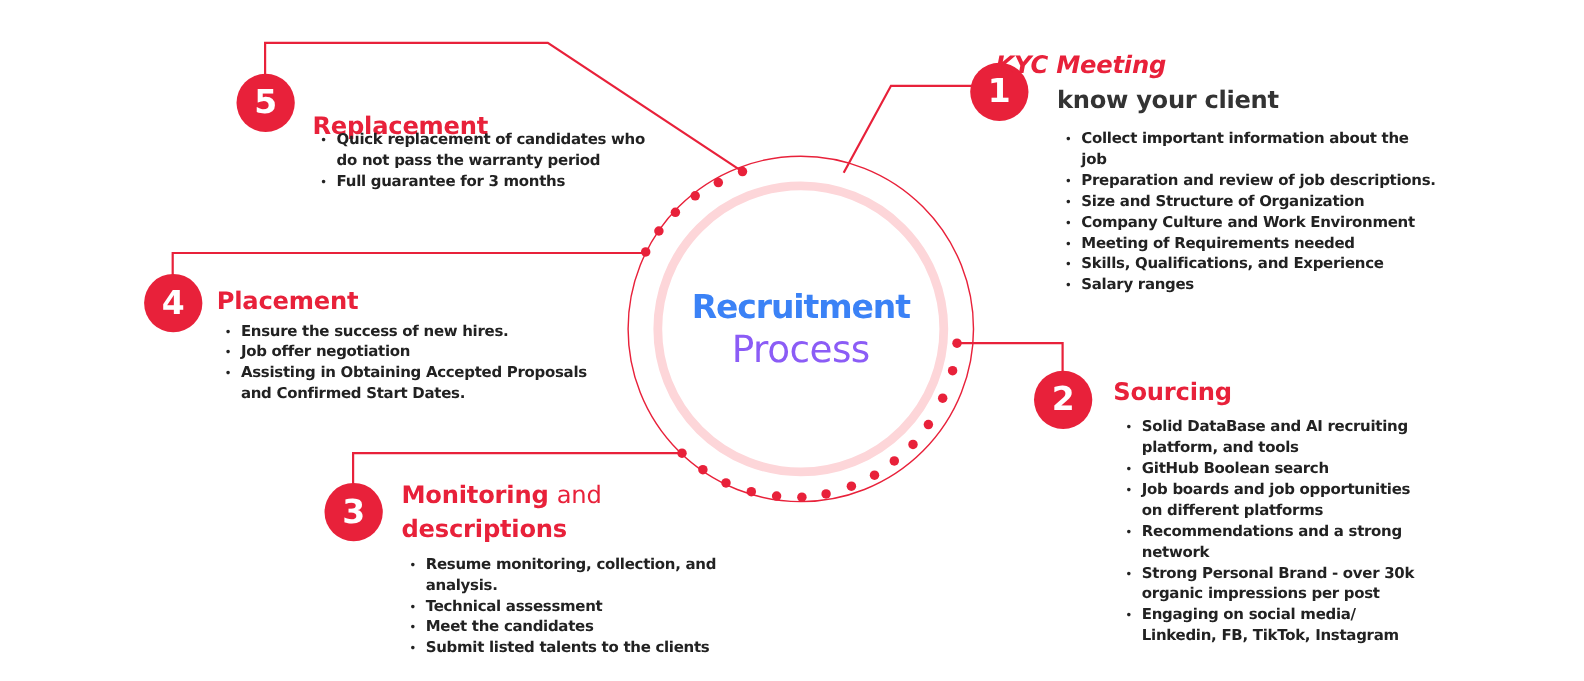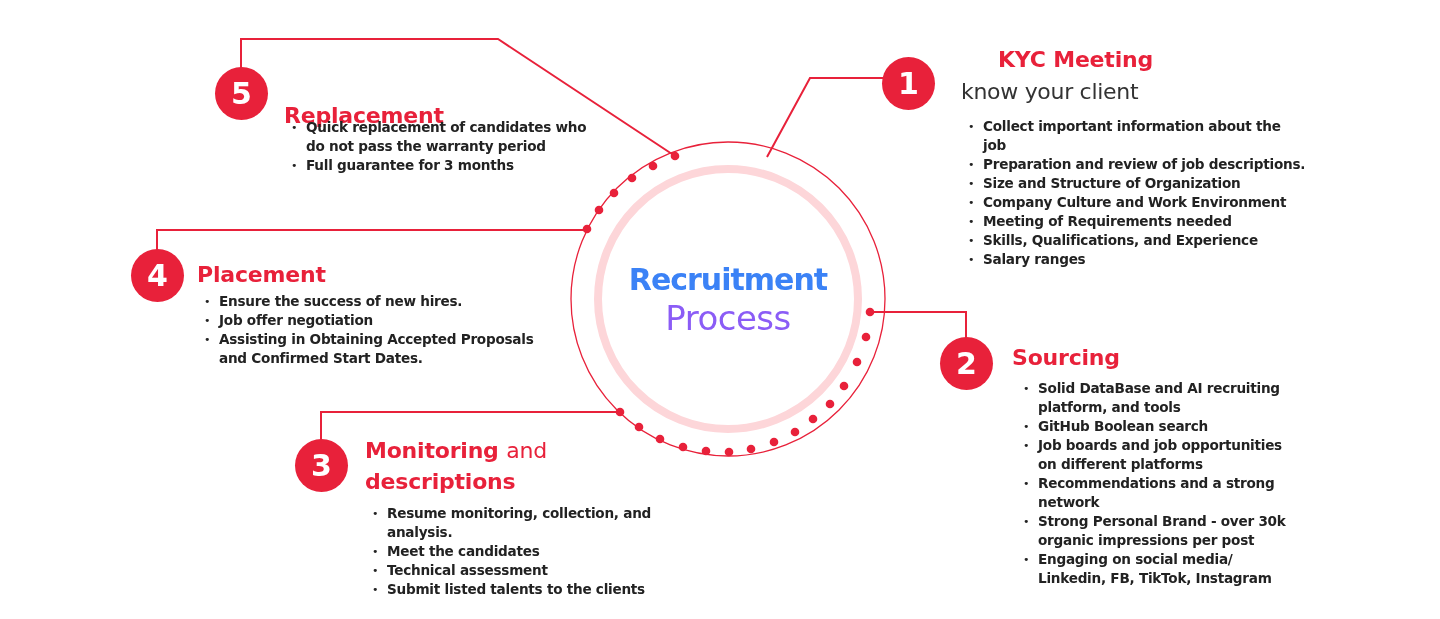--- a/index.html
+++ b/index.html
@@ -6,21 +6,21 @@
     body { width: 1440px; height: 619px; position: relative; overflow: hidden;
            font-family: "Liberation Sans", "DejaVu Sans", sans-serif; color: #222; }
     #diagram { position: absolute; left: 0; top: 0; width: 1440px; height: 619px; }
     .badge { position: absolute; width: 53px; height: 53px; border-radius: 50%;
              background: #E8213A; color: #fff; font-weight: bold; font-size: 30px;
              display: flex; align-items: center; justify-content: center;
              font-family: "DejaVu Sans", sans-serif; }
     .title { position: absolute; color: #E8213A; font-weight: bold; font-size: 22px;
              font-family: "DejaVu Sans", sans-serif; white-space: nowrap; letter-spacing: -0.2px; }
     .title .light { font-weight: normal; text-align: right; }
-    .subtitle { position: absolute; color: #333; font-size: 22px; font-weight: normal;
+    .subtitle { position: absolute; color: #333; font-size: 22px; font-weight: bold;
                 font-family: "DejaVu Sans", sans-serif; white-space: nowrap; letter-spacing: -0.3px; }
     ul.bullets { position: absolute; margin: 0; padding: 0; list-style: none;
                  font-family: "DejaVu Sans", sans-serif; font-size: 13.6px; font-weight: bold;
                  color: #222; line-height: 19px; letter-spacing: -0.25px; }
     ul.bullets li { position: relative; padding-left: 15px; }
     ul.bullets li::before { content: "\2022"; position: absolute; left: 0; top: 0; font-weight: normal; font-size: 11px; }
     .center-title { position: absolute; left: 580px; width: 296px; text-align: center;
                     font-family: "DejaVu Sans", sans-serif; }
     #center-recruitment { top: 262px; color: #3b82f6; font-size: 30px; font-weight: bold; letter-spacing: -1px; }
     #center-process { top: 298px; color: #8b5cf6; font-size: 34px; font-weight: normal; letter-spacing: -0.5px; }
@@ -63,21 +63,21 @@
     <circle cx="639" cy="427" r="4.3"></circle>
     <circle cx="620" cy="412" r="4.3"></circle>
   </g>
 </svg>
 
 <div class="center-title" id="center-recruitment">Recruitment</div>
 <div class="center-title" id="center-process">Process</div>
 
 <div>
   <div class="badge" style="left:882px; top:57px;">1</div>
-  <div class="title" style="left:998px; top:47px;">KYC Meeting</div>
+  <div class="title" style="left:905px; top:47px;font-style:italic;">KYC Meeting</div>
   <div class="subtitle" style="left:961px; top:79px;">know your client</div>
   <ul class="bullets" style="left:968px; top:117px; width:340px;">
     <li>Collect important information about the job</li>
     <li>Preparation and review of job descriptions.</li>
     <li>Size and Structure of Organization</li>
     <li>Company Culture and Work Environment</li>
     <li>Meeting of Requirements needed</li>
     <li>Skills, Qualifications, and Experience</li>
     <li>Salary ranges</li>
   </ul>
@@ -98,22 +98,22 @@
 
 <div>
   <div class="badge" style="left:295px; top:439px;">3</div>
   <div class="title" style="left:365px; top:438px;">
     <span>Monitoring</span>
     <span class="light">and</span>
   </div>
   <div class="title" style="left:365px; top:469px;">descriptions</div>
   <ul class="bullets" style="left:372px; top:504px; width:340px;">
     <li>Resume monitoring, collection, and analysis.</li>
+    <li>Technical assessment</li>
     <li>Meet the candidates</li>
-    <li>Technical assessment</li>
     <li>Submit listed talents to the clients</li>
   </ul>
 </div>
 
 <div>
   <div class="badge" style="left:131px; top:249px;">4</div>
   <div class="title" style="left:197px; top:262px;">Placement</div>
   <ul class="bullets" style="left:204px; top:292px; width:340px;">
     <li>Ensure the success of new hires.</li>
     <li>Job offer negotiation</li>

